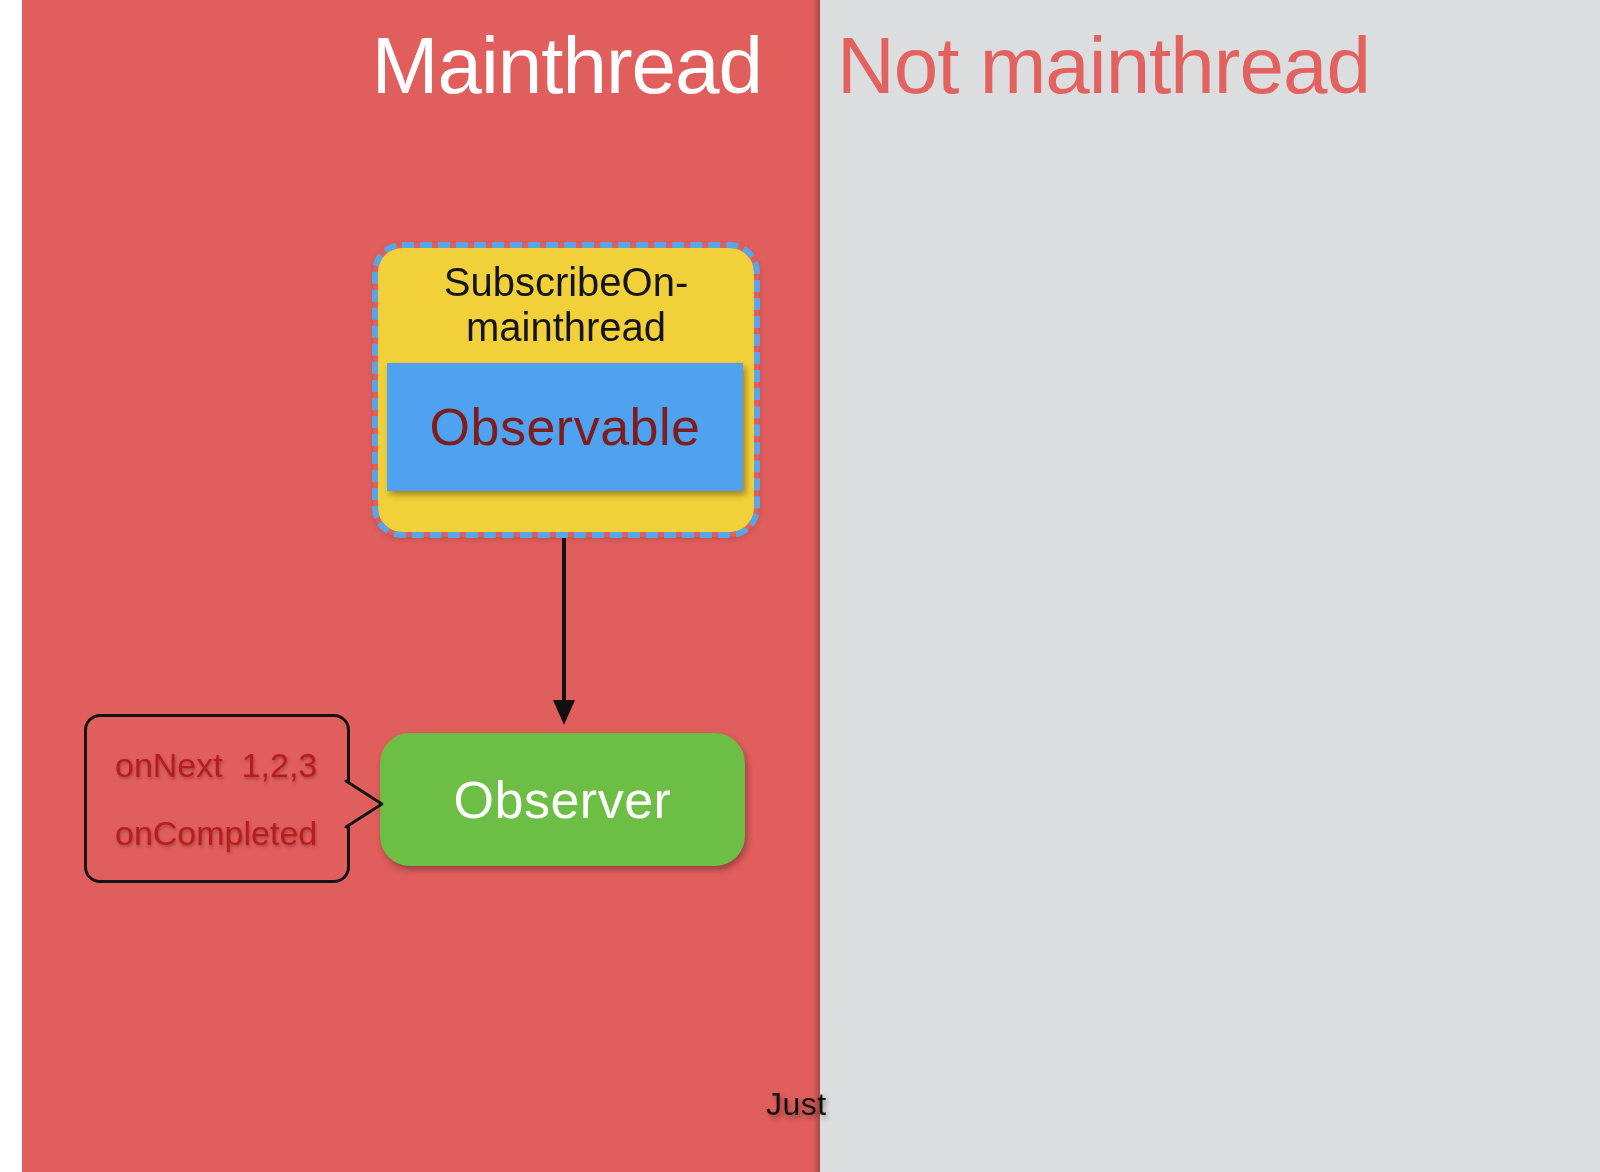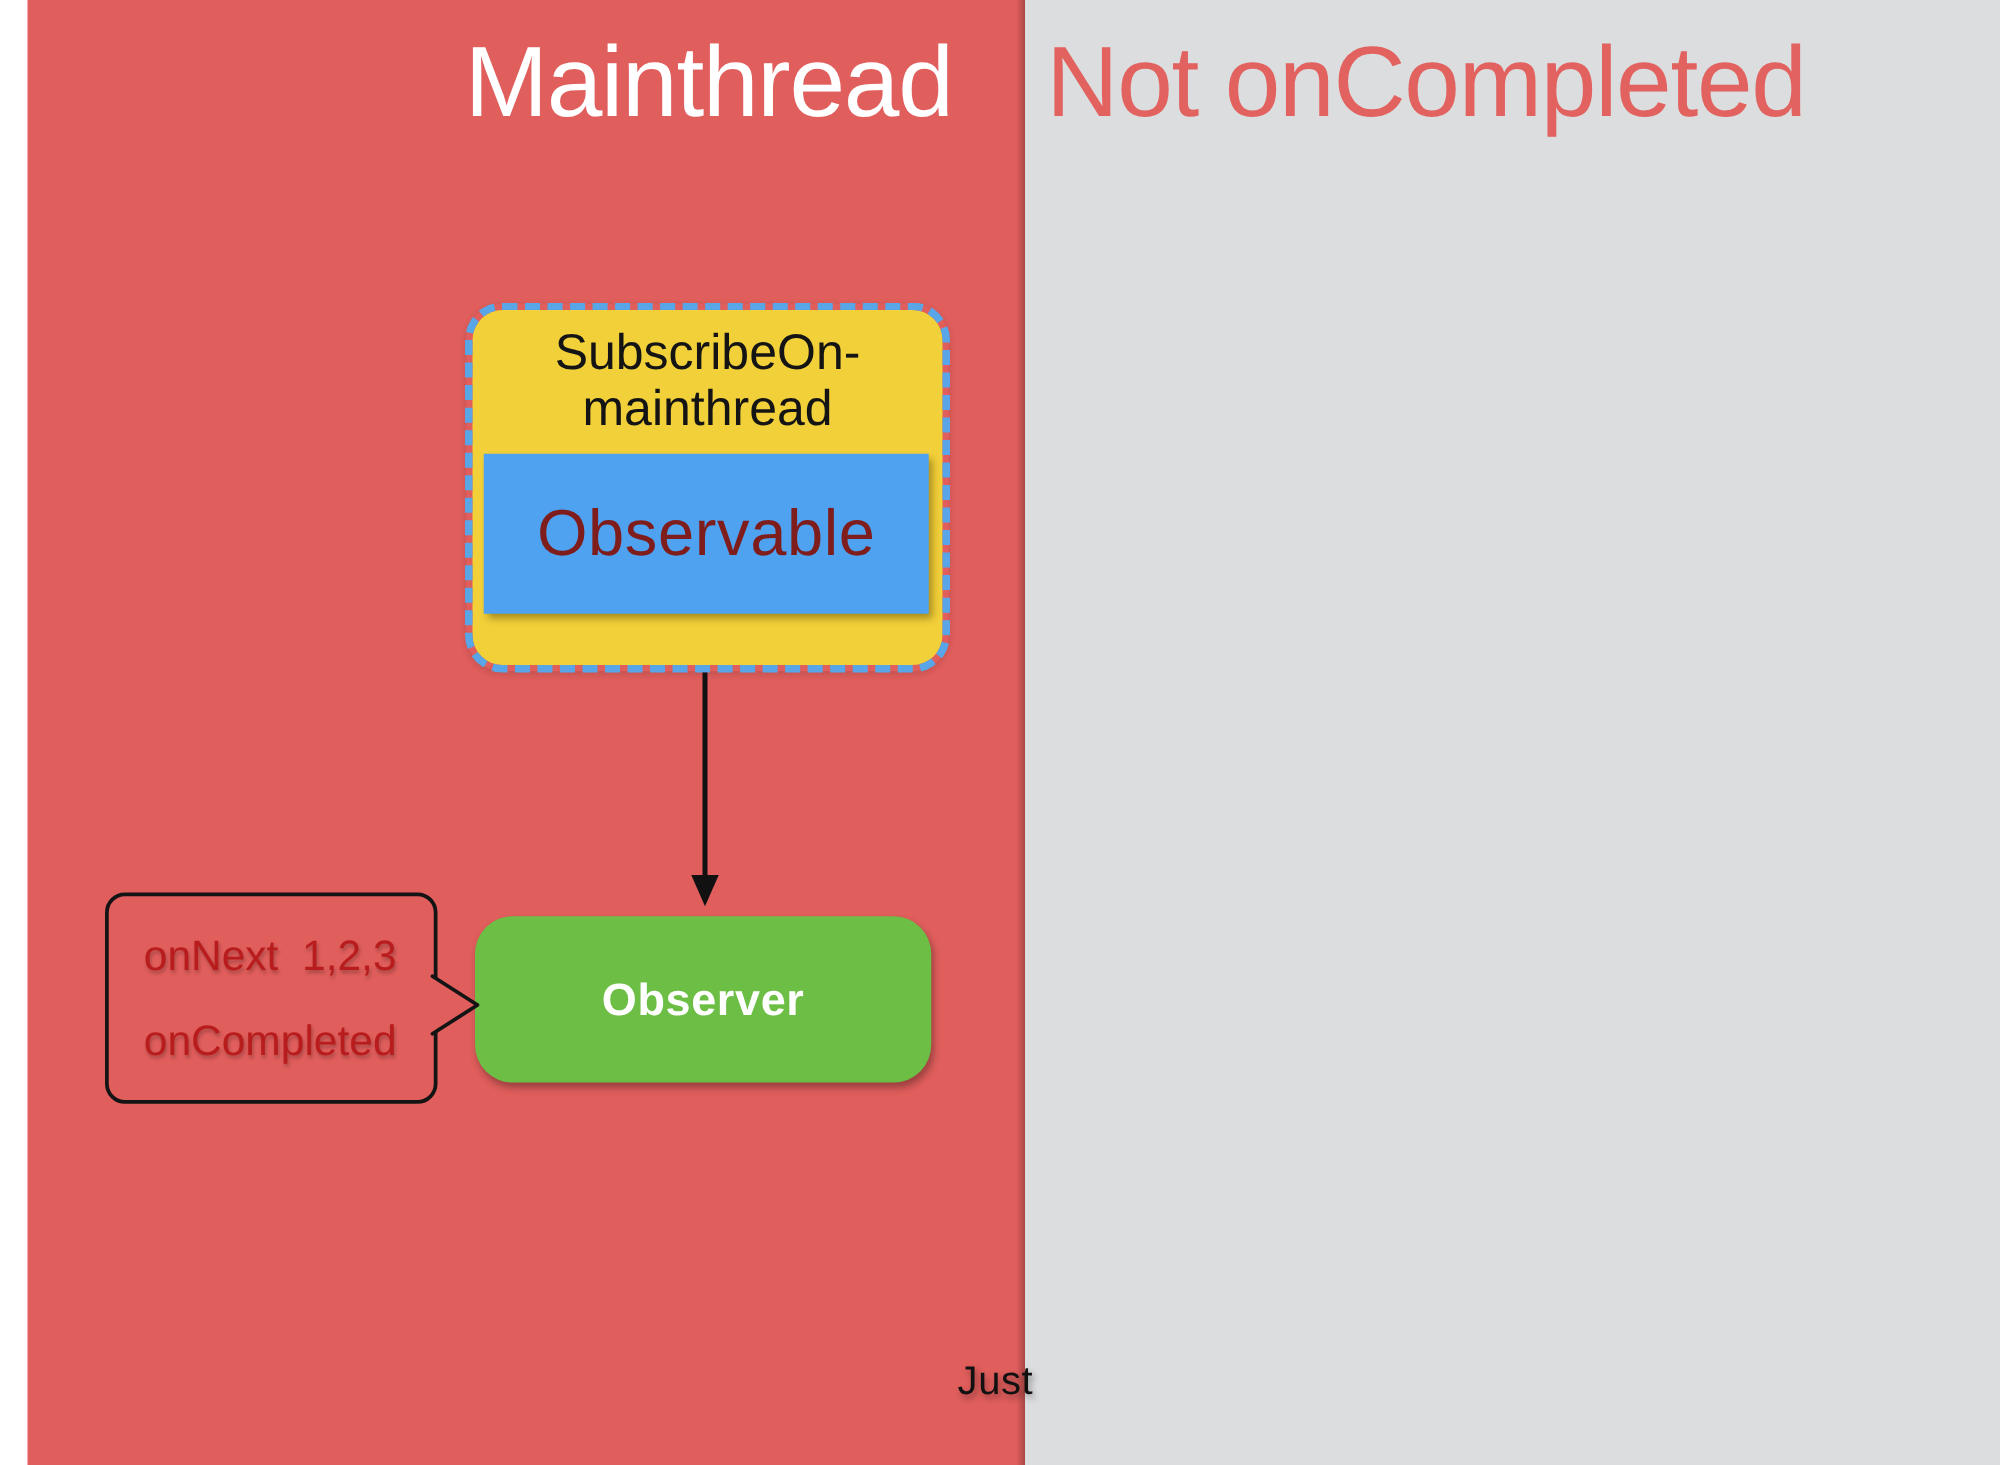--- a/index.html
+++ b/index.html
@@ -60,21 +60,21 @@
     border-top:25px solid #111111;
   }
 
   
   .observer-box{
     position:absolute;left:358px;top:733px;width:365px;height:133px;
     background:#6CBE45;border-radius:30px;
     box-shadow:2px 4px 6px rgba(0,0,0,0.30);
     display:flex;align-items:center;justify-content:center;
   }
-  .observer-box .box-label{color:#ffffff;font-size:36px;font-weight:700;letter-spacing:0.5px;}
+  .observer-box .box-label{color:#ffffff;font-size:52px;font-weight:400;letter-spacing:0.5px;}
 
   
   .callout{
     position:absolute;left:62px;top:714px;width:266px;height:169px;
     box-sizing:border-box;border:3px solid #141414;border-radius:16px;
     background:transparent;
   }
   .callout-line{
     position:absolute;left:28px;color:#b91c1c;font-size:34px;line-height:40px;
     font-weight:300;white-space:pre;text-shadow:1px 2px 3px rgba(0,0,0,0.25);
@@ -94,21 +94,21 @@
 </style>
 </head>
 <body>
 
 <div class="canvas">
 
   <div class="panel-main"></div>
   <div class="panel-notmain"></div>
 
   <h1 class="hdr hdr-main">Mainthread</h1>
-  <h1 class="hdr hdr-notmain">Not onCompleted</h1>
+  <h1 class="hdr hdr-notmain">Not mainthread</h1>
 
   <div class="subscribe-box">
     <div class="subscribe-title">
       <div>SubscribeOn-</div>
       <div>mainthread</div>
     </div>
   </div>
 
   <div class="observable-box">
     <span class="box-label">Observable</span>

